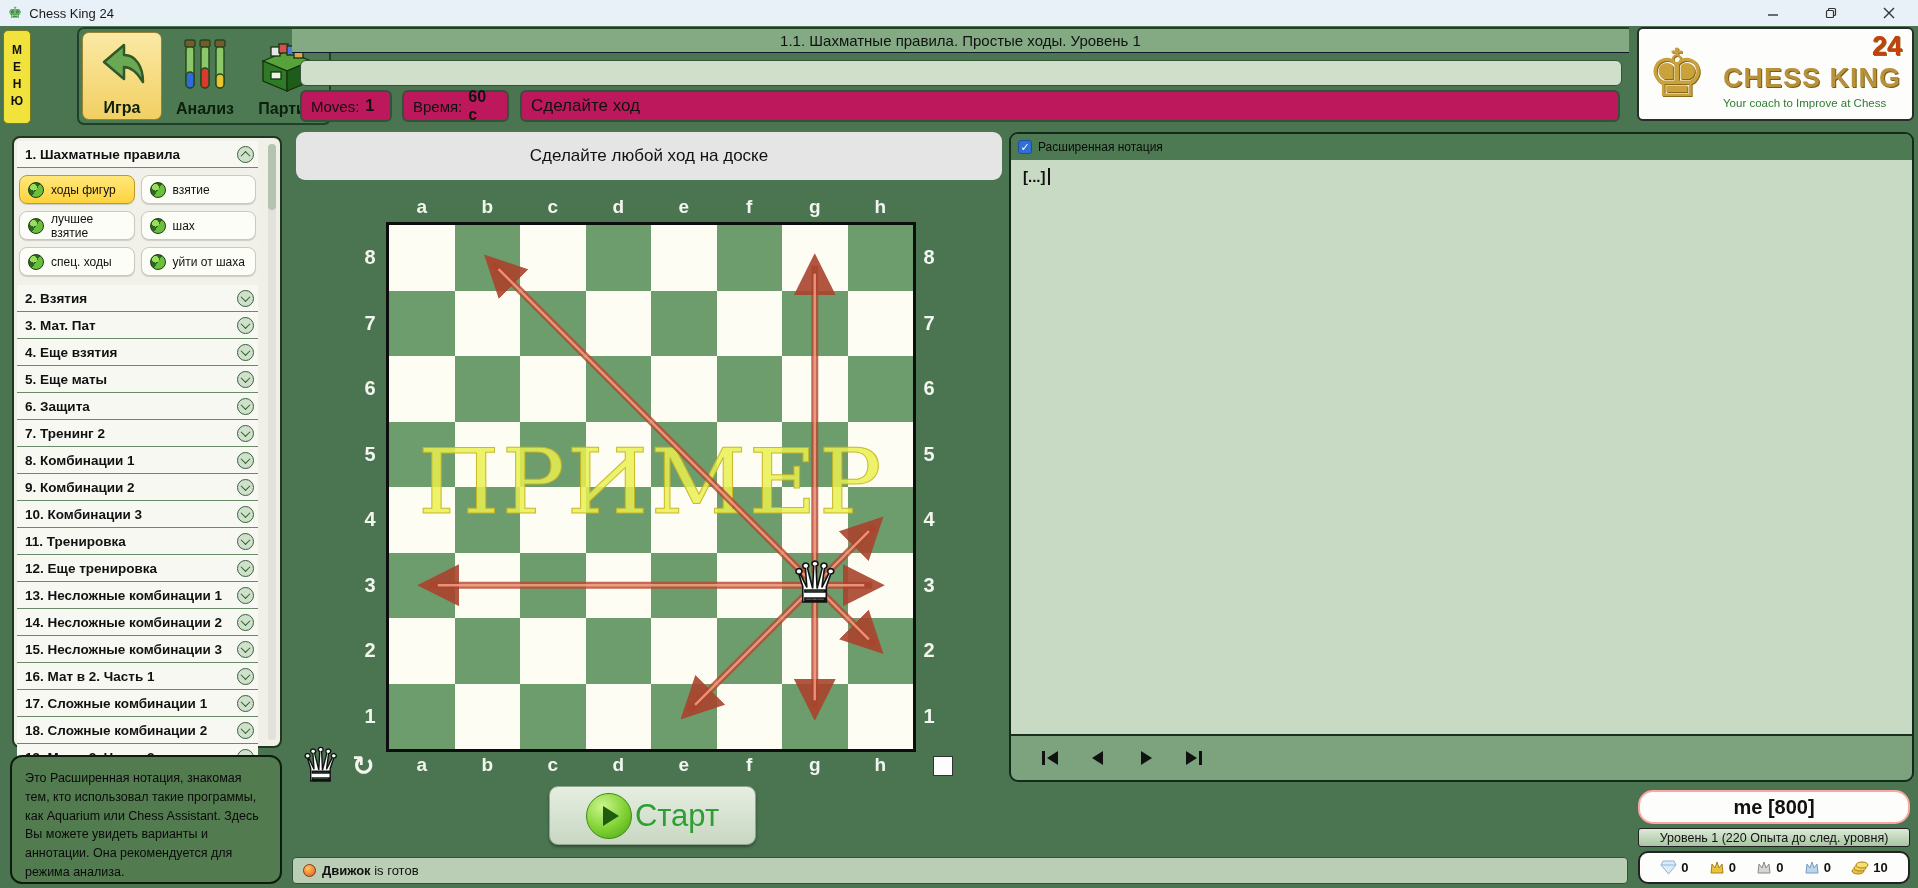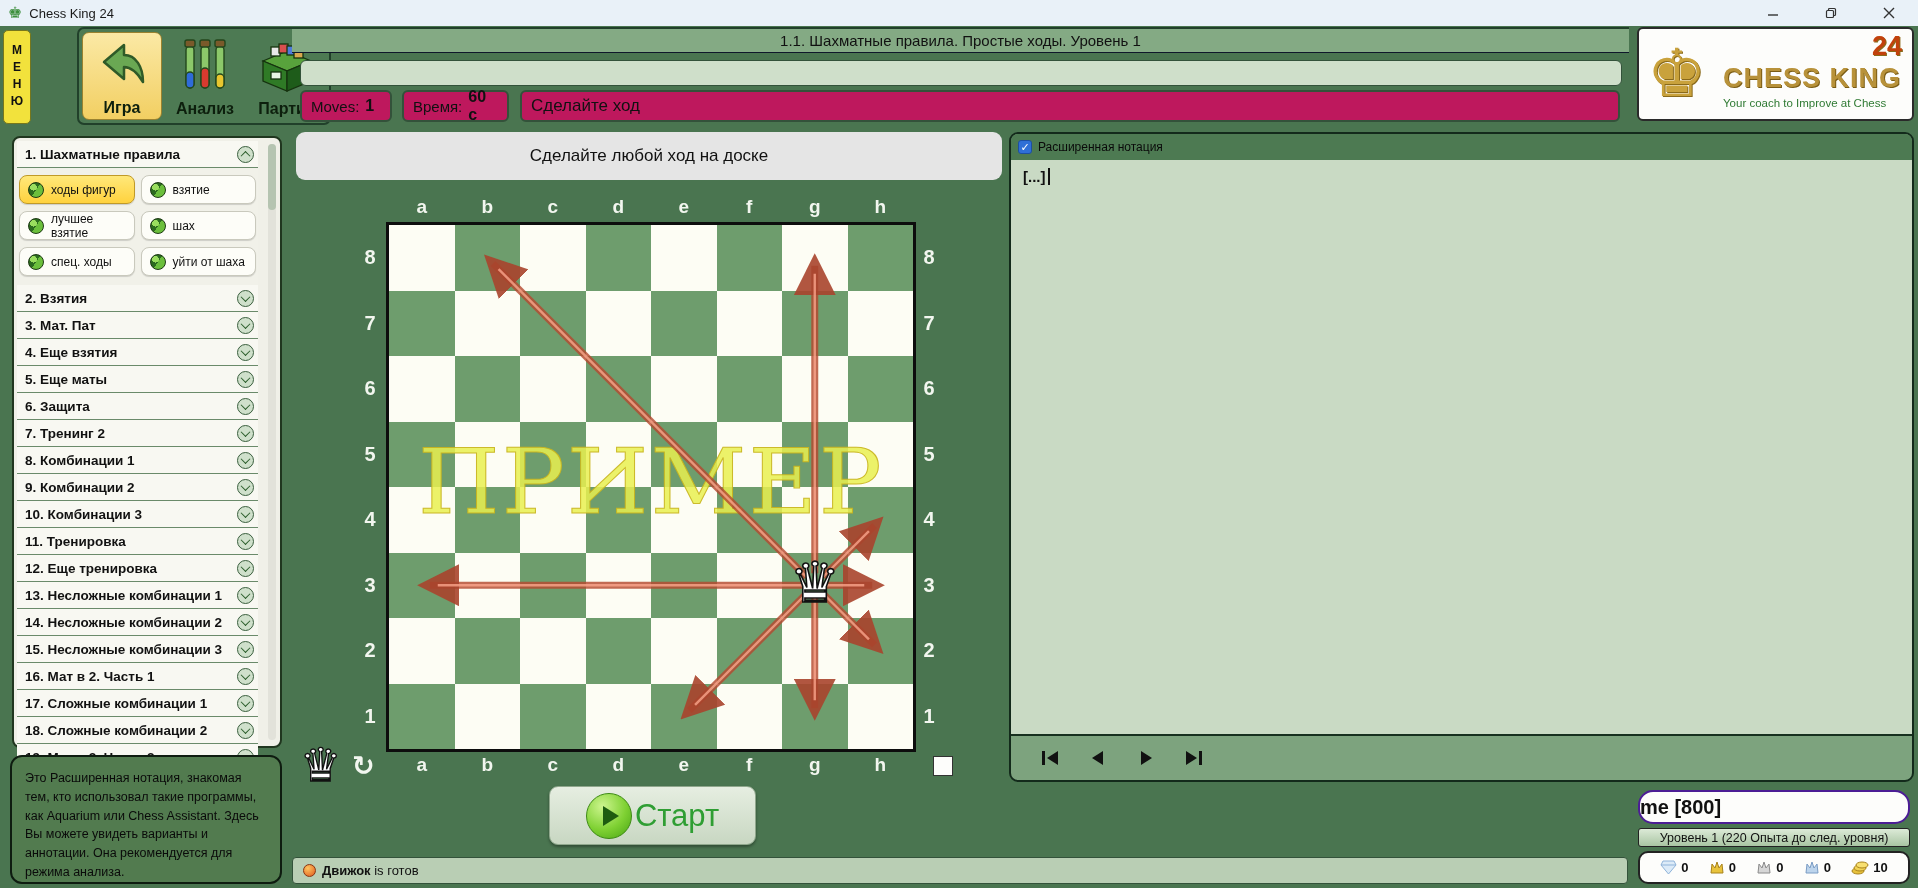--- a/index.html
+++ b/index.html
@@ -97,22 +97,22 @@
                border-radius:9px;background:#7da37e;box-sizing:border-box;overflow:hidden;display:flex;flex-direction:column;}
   .chk-row{height:26px;background:#4d7a52;display:flex;align-items:center;gap:6px;padding-left:7px;font-size:12px;color:#0a0a0a;}
   .checkbox{width:14px;height:14px;border-radius:3px;background:#2f6fd6;border:1px solid #1d4fa0;color:#fff;
             font-size:11px;line-height:13px;text-align:center;box-sizing:border-box;}
   .notation{flex:1;background:#c9dac4;border-bottom:2px solid #17301f;padding:8px 12px;font-size:15px;font-weight:bold;}
   .cursor{display:inline-block;width:2px;height:17px;background:#111;margin-left:2px;vertical-align:-3px;animation:blink 1.1s steps(1) infinite;}
   @keyframes blink{50%{opacity:0;}}
   .nav-row{height:44px;display:flex;align-items:center;gap:22px;padding-left:26px;}
   .nav-btn{width:26px;height:26px;display:flex;align-items:center;justify-content:center;}
   
-  .name-box{position:absolute;left:1638px;top:790px;width:272px;height:34px;background:#fdfdfb;border:2px solid #4c1d95;
-            border-radius:15px;display:flex;align-items:center;font-size:20px;font-weight:bold;box-sizing:border-box;}
+  .name-box{position:absolute;left:1638px;top:790px;width:272px;height:34px;background:#fdfdfb;border:2px solid #fca5a5;
+            border-radius:15px;display:flex;align-items:center;justify-content:center;font-size:20px;font-weight:bold;box-sizing:border-box;}
   .level-box{position:absolute;left:1638px;top:828px;width:272px;height:19px;background:linear-gradient(#dcead7,#a9c5a3);
              border:1px solid #222;border-radius:3px;display:flex;align-items:center;justify-content:center;
              font-size:12.5px;box-sizing:border-box;}
   .trophy-box{position:absolute;left:1638px;top:851px;width:272px;height:33px;background:#fdfdfb;border:2px solid #222;
               border-radius:10px;display:flex;align-items:center;justify-content:space-evenly;box-sizing:border-box;}
   .trophy{display:flex;align-items:center;gap:4px;font-size:13px;font-weight:bold;}
   
   .status-bar{position:absolute;left:292px;top:857px;width:1336px;height:27px;background:#b9ceb4;border:1px solid #33523a;
               border-radius:4px;display:flex;align-items:center;gap:6px;padding-left:10px;font-size:13px;box-sizing:border-box;}
   .eng-dot{width:11px;height:11px;border-radius:50%;background:radial-gradient(circle at 35% 30%,#ffc45e,#e05a1f);border:1px solid #8a3410;}

